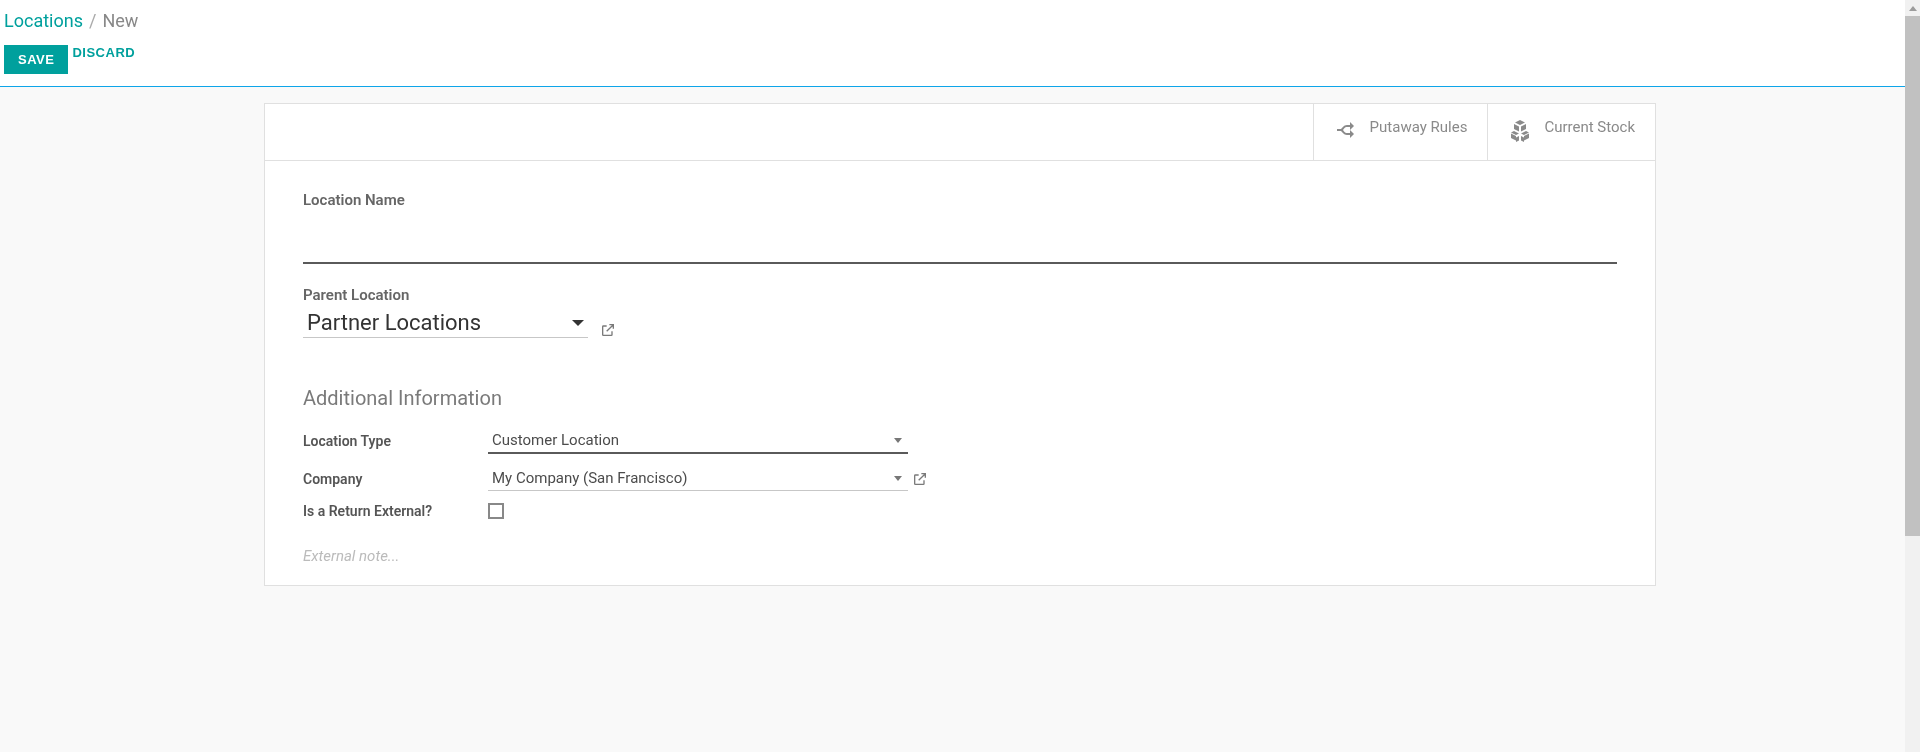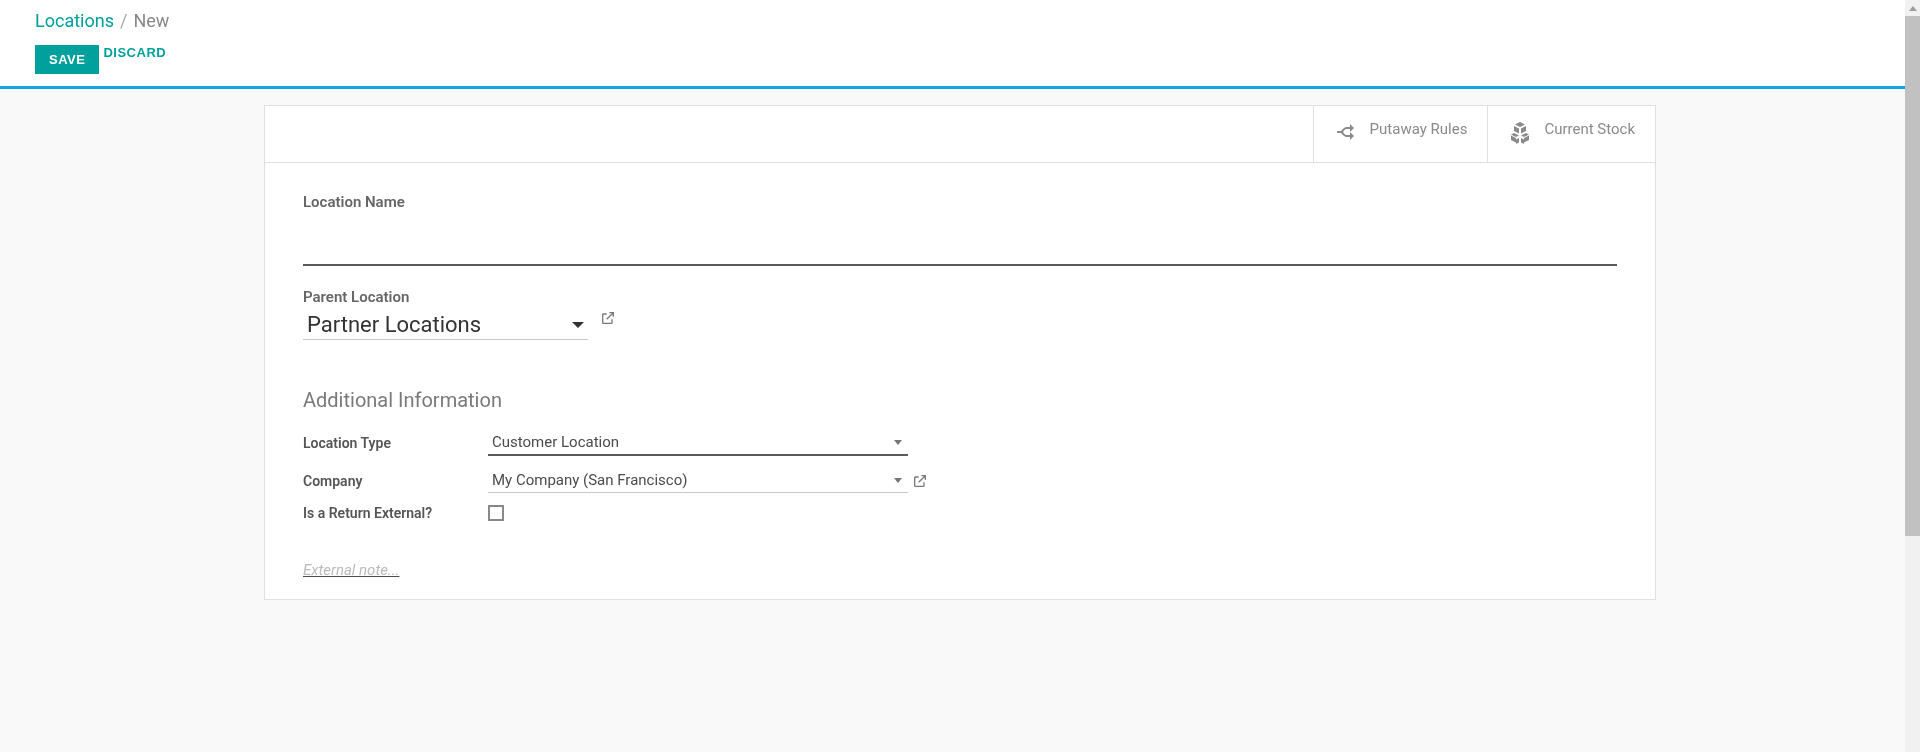--- a/index.html
+++ b/index.html
@@ -8,22 +8,22 @@
       padding: 0;
     }
     body {
       font-family: -apple-system, BlinkMacSystemFont, "Segoe UI", Roboto, "Helvetica Neue", Arial, sans-serif;
       background: #f9f9f9;
       color: #4c4c4c;
       font-size: 13px;
     }
     .header-bar {
       background: #fff;
-      padding: 10px 20px 12px 35px;
-      border-bottom: 3px solid #0ea5e9;
+      padding: 10px 20px 12px 4px;
+      border-bottom: 1px solid #0ea5e9;
     }
     .breadcrumb {
       font-size: 18px;
       margin-bottom: 14px;
       display: flex;
       align-items: center;
       gap: 6px;
     }
     .breadcrumb-link {
       color: #00a09d;
@@ -108,21 +108,21 @@
       margin-bottom: 22px;
     }
     .label-parent {
       font-size: 15px;
       font-weight: 600;
       color: #666;
       margin-bottom: 4px;
     }
     .parent-row {
       display: flex;
-      align-items: flex-start;
+      align-items: flex-end;
       gap: 12px;
       margin-bottom: 48px;
     }
     .parent-select {
       display: flex;
       align-items: center;
       justify-content: space-between;
       width: 285px;
       border-bottom: 1px solid #c7c7c7;
       padding: 2px 0 2px 4px;
@@ -195,22 +195,21 @@
       align-items: center;
       gap: 4px;
     }
     .checkbox-box {
       width: 16px;
       height: 16px;
       border: 2px solid #888;
       cursor: pointer;
     }
     .note-area {
-      margin-top: 40px;
-      text-decoration: underline;
+      margin-top: 28px;
     }
     .note-placeholder {
       font-size: 15px;
       color: #bbb;
       font-style: italic;
     }
     .scrollbar-right {
       position: fixed;
       right: 0;
       top: 0;

